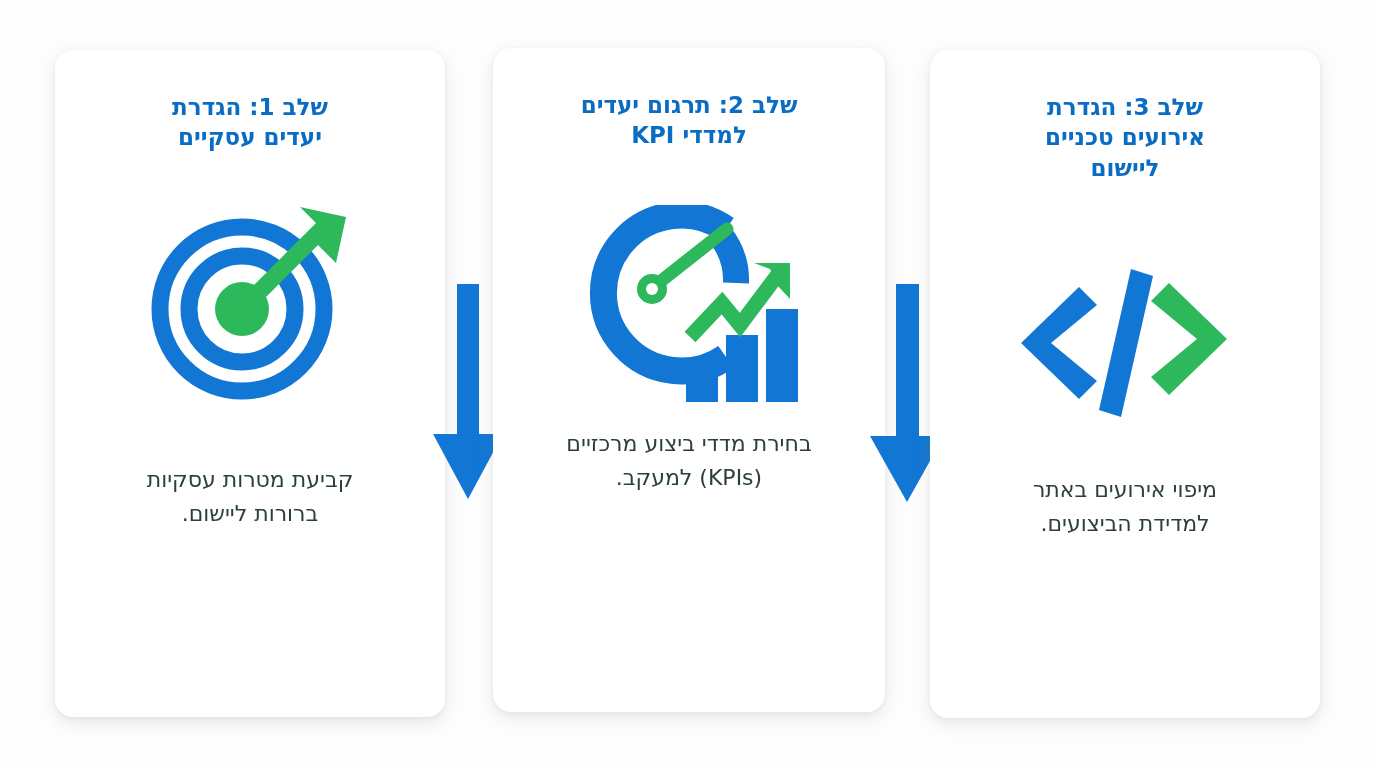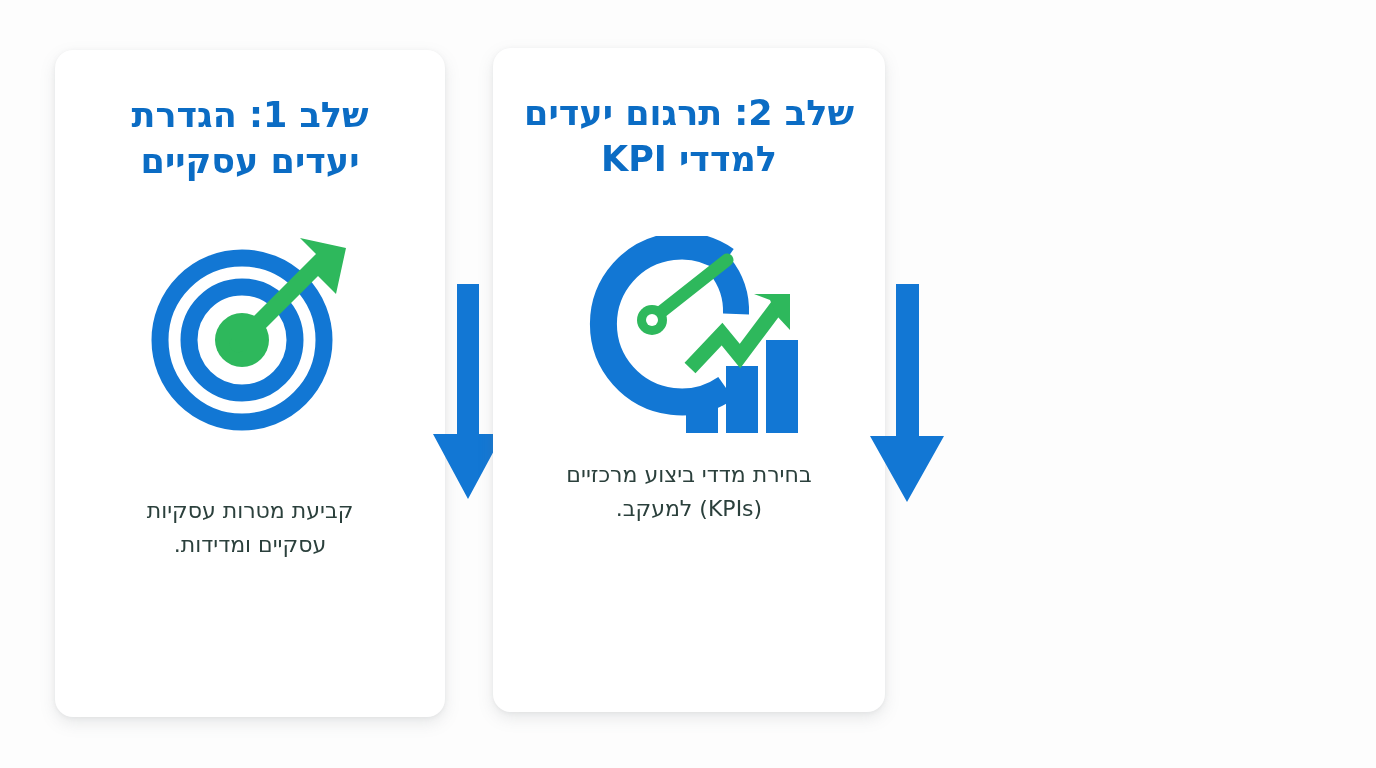--- a/index.html
+++ b/index.html
@@ -34,21 +34,21 @@
     align-items: center;
   }
 
   #card-1 { left: 55px;  top: 50px; width: 390px; height: 667px; }
   #card-2 { left: 493px; top: 48px; width: 392px; height: 664px; }
   #card-3 { left: 930px; top: 50px; width: 390px; height: 668px; }
 
   .card-title {
     color: #0b6cc4;
     font-weight: bold;
-    font-size: 35px;
+    font-size: 23px;
     line-height: 1.32;
     text-align: center;
     direction: rtl;
     white-space: pre-line;
     width: 86%;
     margin: 0;
   }
   #card-1 .card-title { margin-top: 42px; }
   #card-2 .card-title { margin-top: 42px; }
   #card-3 .card-title { margin-top: 42px; }
@@ -103,21 +103,21 @@
 
         <circle cx="92" cy="108" r="27" fill="#2eb85c"></circle>
 
         <path d="M 88 112 L 172 28" stroke="#2eb85c" stroke-width="17" stroke-linecap="round" fill="none"></path>
 
         <path d="M 150 6 L 196 16 L 186 62 L 168 44 L 168 24 Z" fill="#2eb85c"></path>
       </svg>
     </div>
 
     <p class="card-body">קביעת מטרות עסקיות
-עסקיים ומדידות.</p>
+ברורות ליישום.</p>
   </div>
 
   <div class="flow-arrow" id="arrow-1">
     <svg width="70" height="215" viewBox="0 0 70 215">
       <path d="M 24 0 L 46 0 L 46 150 L 70 150 L 35 215 L 0 150 L 24 150 Z" fill="#1277d4"></path>
     </svg>
   </div>
 
   <div class="card" id="card-2">
     <h2 class="card-title">שלב 2: תרגום יעדים
@@ -147,14 +147,33 @@
     <p class="card-body">בחירת מדדי ביצוע מרכזיים
 (KPIs) למעקב.</p>
   </div>
 
   <div class="flow-arrow" id="arrow-2">
     <svg width="74" height="218" viewBox="0 0 74 218">
       <path d="M 26 0 L 49 0 L 49 152 L 74 152 L 37 218 L 0 152 L 26 152 Z" fill="#1277d4"></path>
     </svg>
   </div>
 
+  <div class="card" id="card-3">
+    <h2 class="card-title">שלב 3: הגדרת
+אירועים טכניים
+ליישום</h2>
+
+    <div class="card-icon">
+      <svg width="216" height="148" viewBox="0 0 216 148">
+
+        <path d="M 62 18 L 80 36 L 34 74 L 80 112 L 62 130 L 4 74 Z" fill="#1277d4"></path>
+
+        <path d="M 114 0 L 136 7 L 104 148 L 82 141 Z" fill="#1277d4"></path>
+
+        <path d="M 152 14 L 134 32 L 180 70 L 134 108 L 152 126 L 210 70 Z" fill="#2eb85c"></path>
+      </svg>
+    </div>
+
+    <p class="card-body">מיפוי אירועים באתר
+למדידת הביצועים.</p>
+  </div>
 
 </div>
 
 </body></html>

